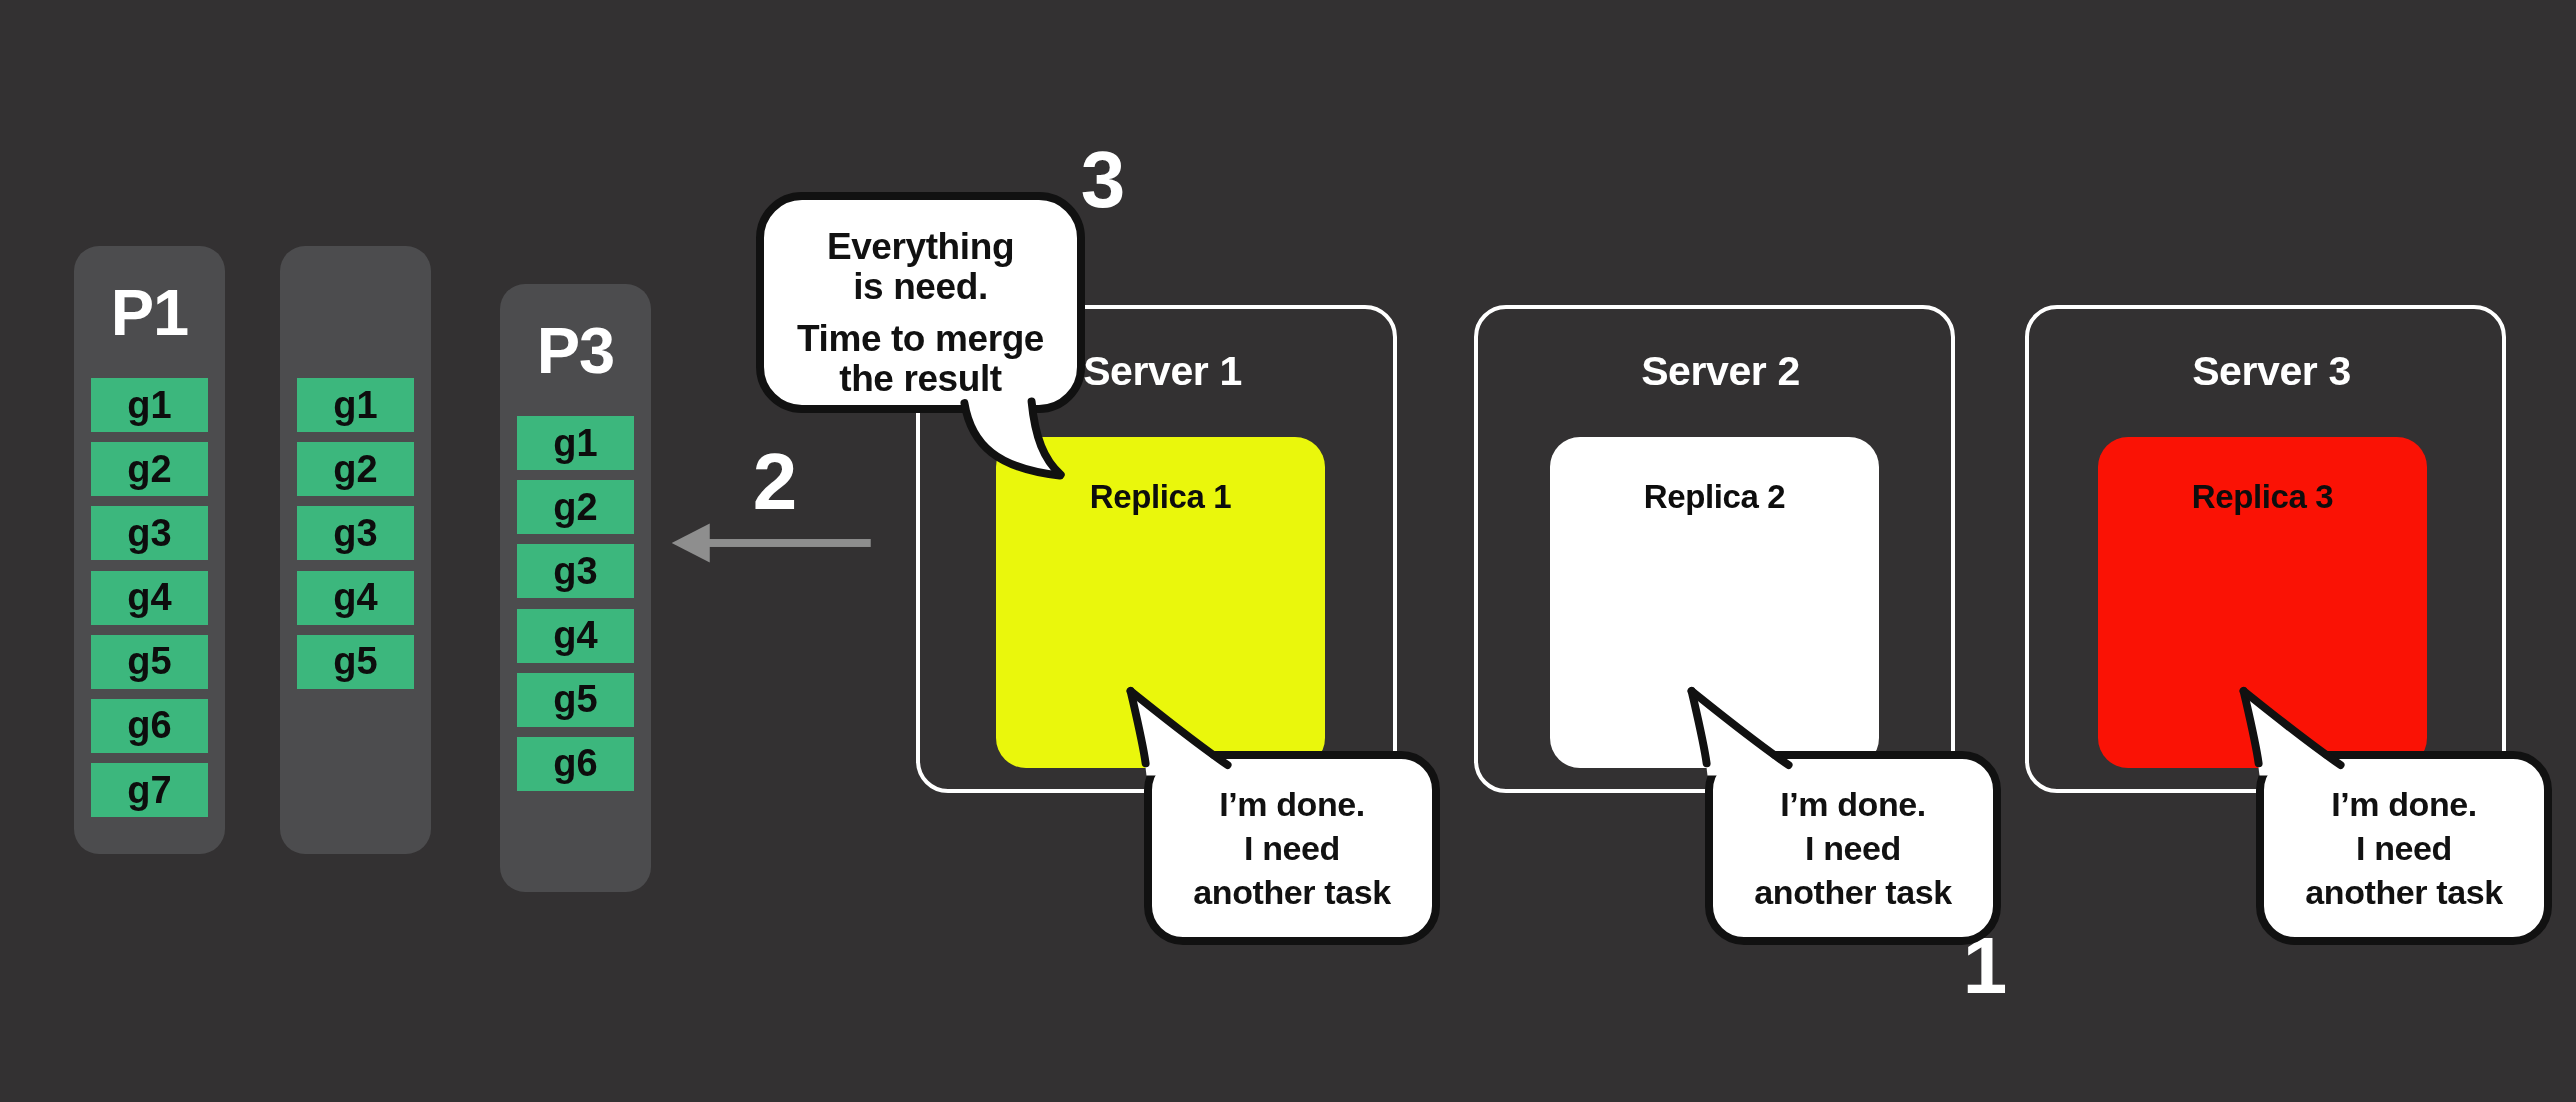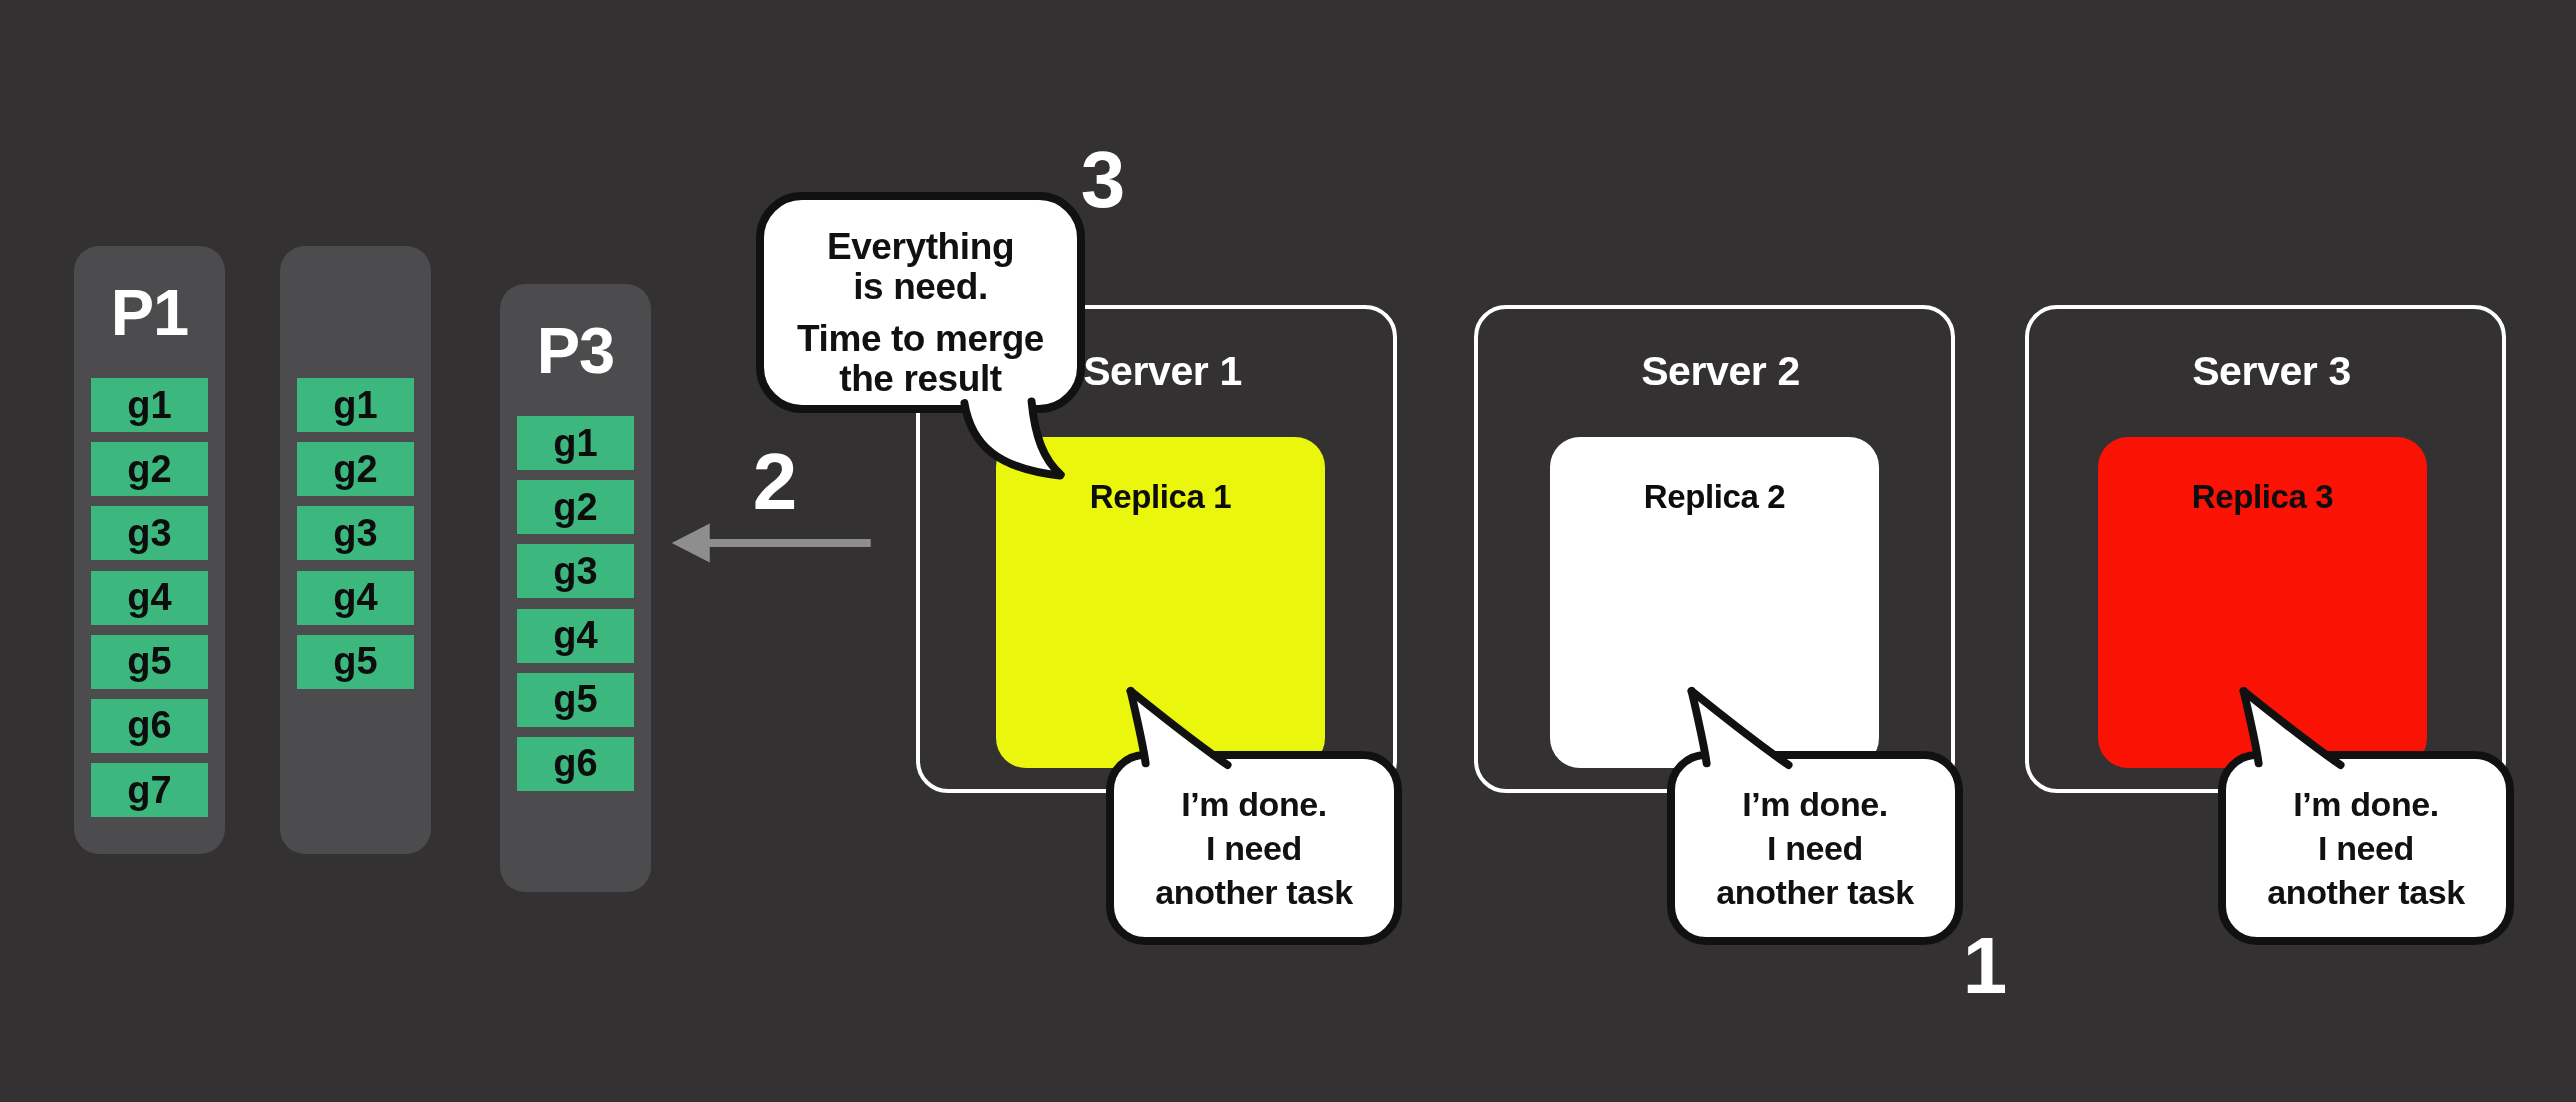--- a/index.html
+++ b/index.html
@@ -158,20 +158,21 @@
   .merge-line3 { margin-top: 12px; }
   .done-bubble {
     top: 751px;
     width: 296px;
     height: 194px;
     border-radius: 39px;
     padding-top: 23px;
     font-size: 34px;
     line-height: 44px;
     letter-spacing: -0.4px;
+    margin-left: 38px;
   }
   .done-1 { left: 1106px; }
   .done-2 { left: 1667px; }
   .done-3 { left: 2218px; }
 
   
   .tail {
     position: absolute;
     z-index: 6;
   }

